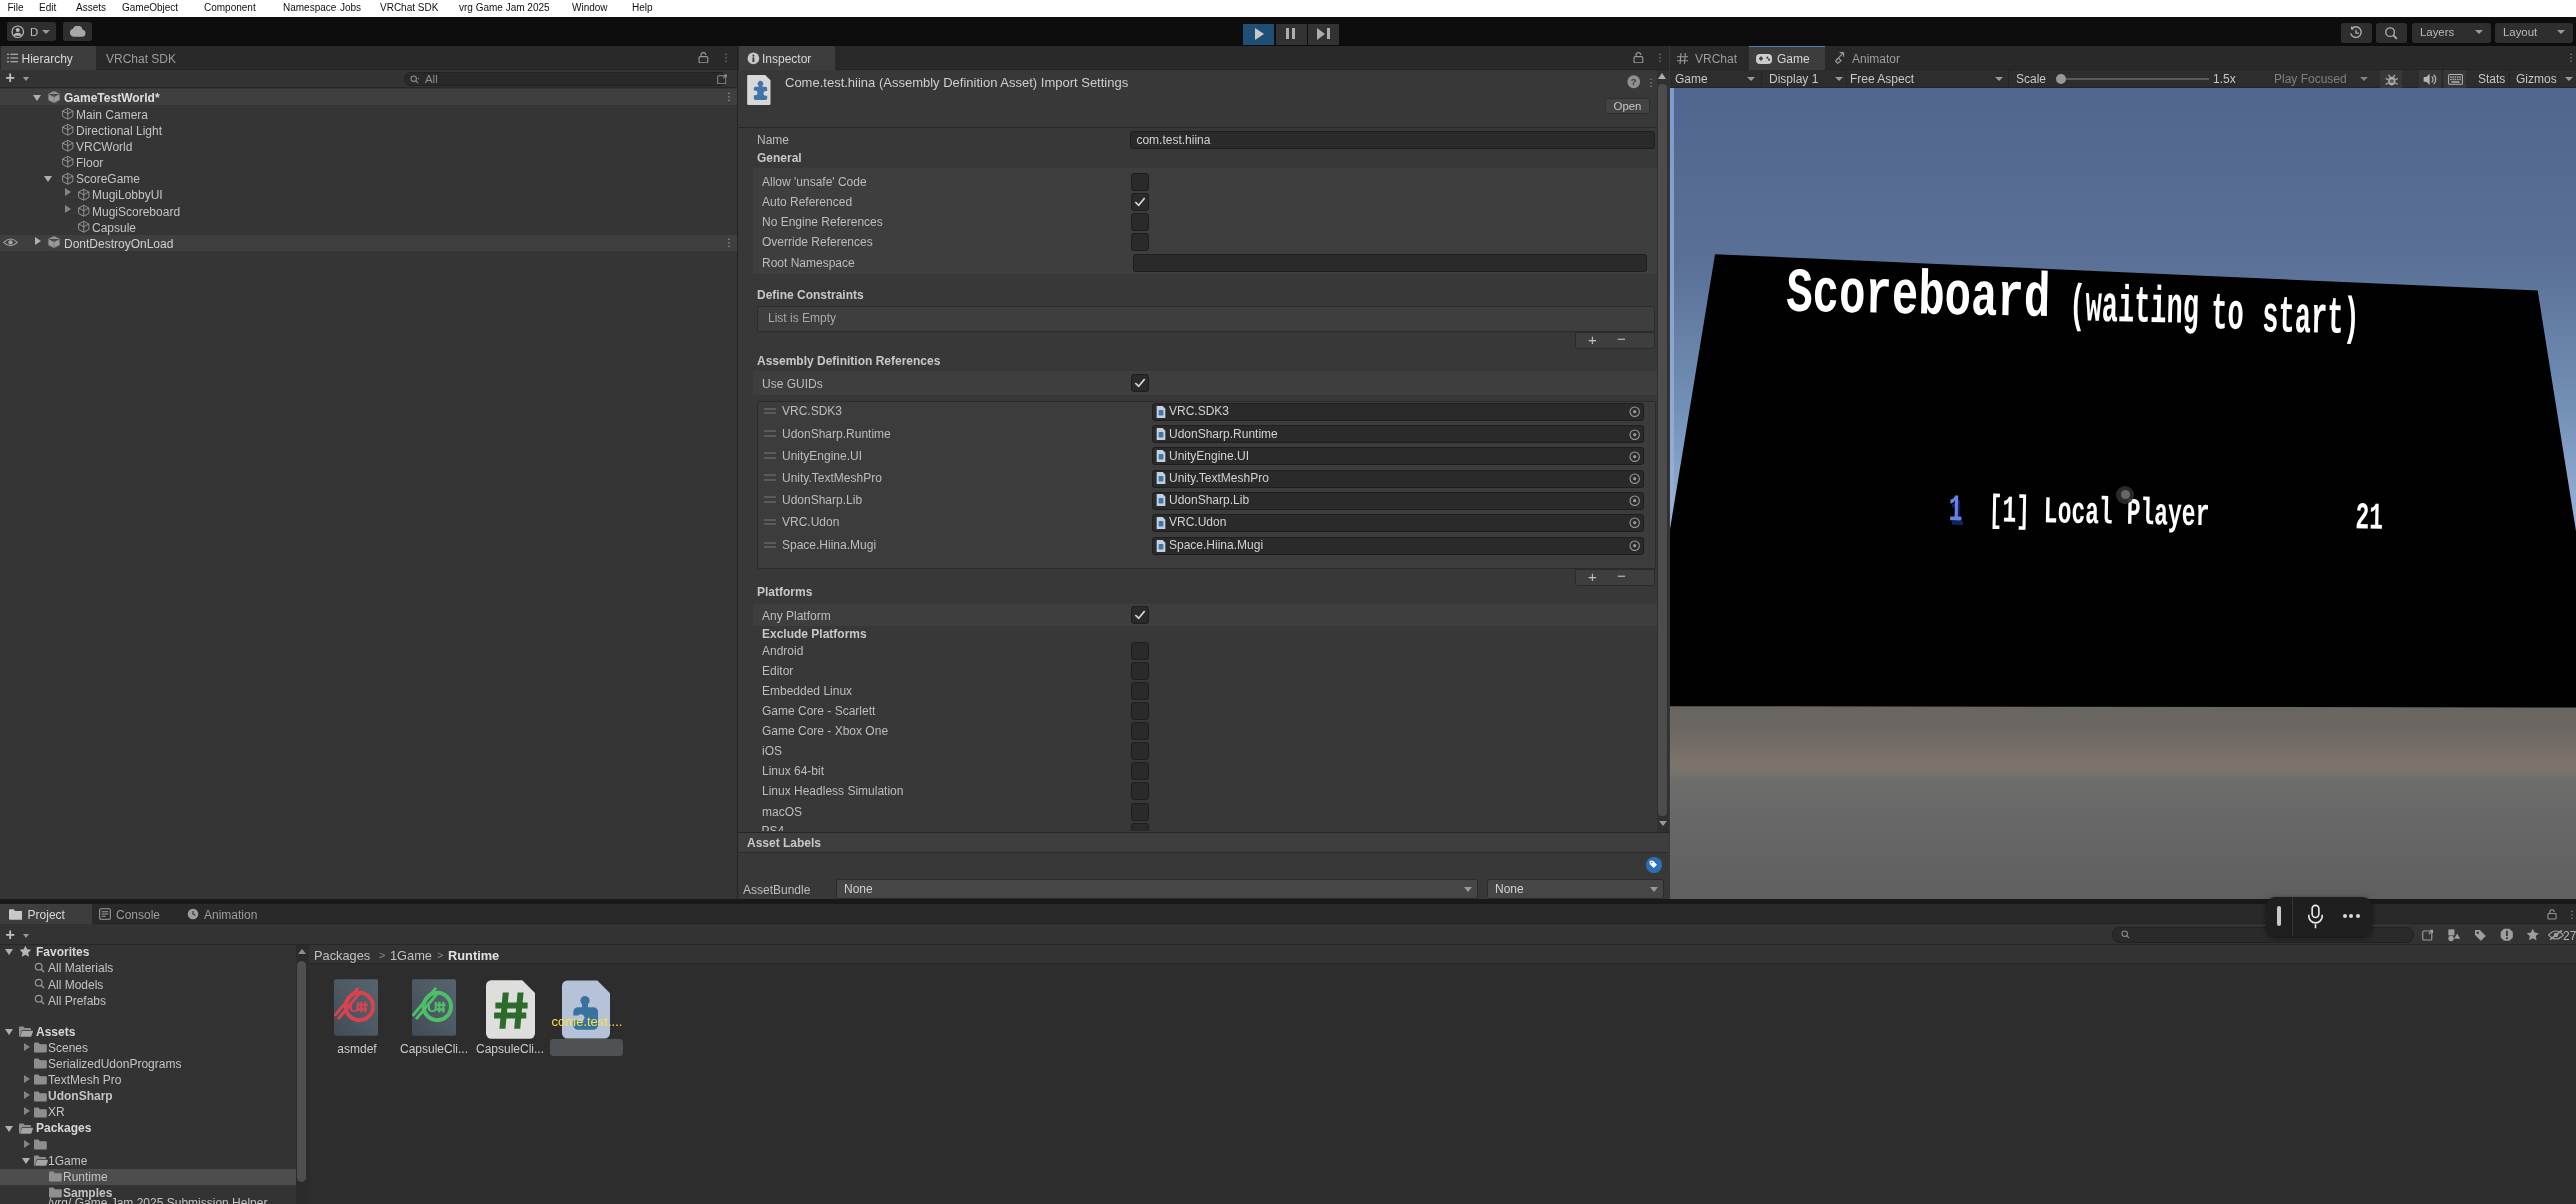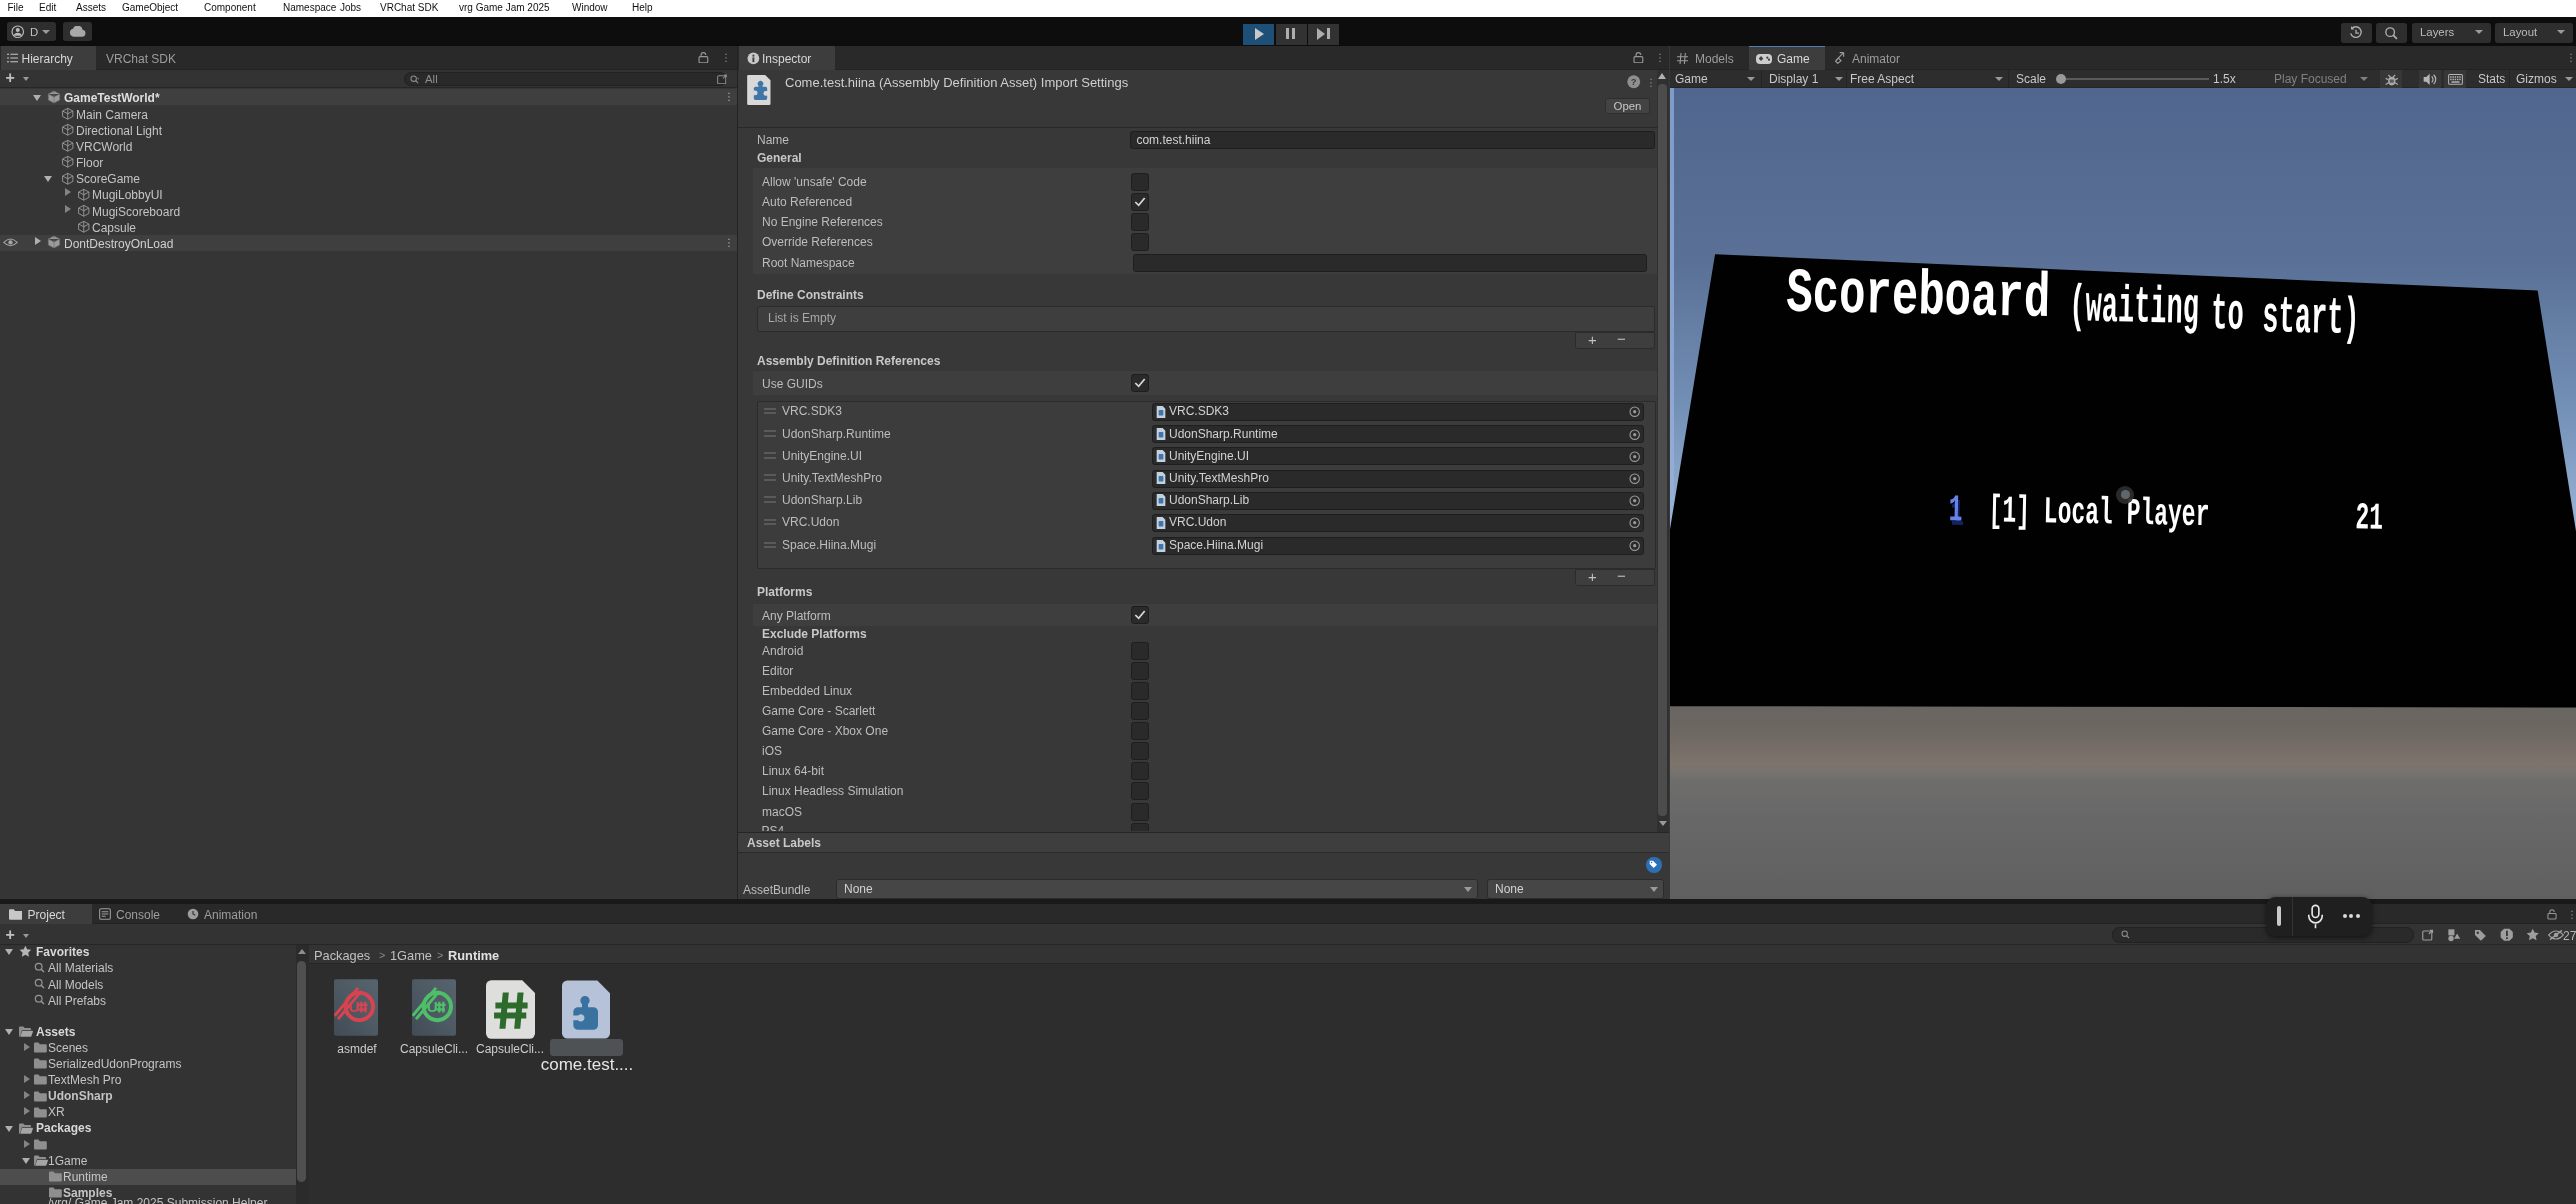--- a/index.html
+++ b/index.html
@@ -391,21 +391,21 @@
   <div class="abs" style="left:1650px;top:887px;width:0;height:0;border-left:4.7px solid transparent;border-right:4.7px solid transparent;border-top:5.4px solid #9a9a9a"></div>
 </div>
 
 <div id="gamepanel">
 
   <div class="abs tabstrip" style="left:1670px;top:46px;width:906px;height:24px"></div>
   <div class="abs tab-active" style="left:1749px;top:46px;width:76px;height:24px;border-top:1.3px solid #4f80b5"></div>
   <svg class="abs" style="left:1677px;top:53px" width="11.4" height="11.4" viewBox="0 0 17 17">
     <path d="M6 0 L4.5 17 M12.5 0 L11 17 M0 5.5 L17 5.5 M0 11.5 L17 11.5" stroke="#9d9d9d" stroke-width="1.6" fill="none"></path>
   </svg>
-  <span class="abs tab-label" style="left:1695px;top:52px;color:#9d9d9d">Models</span>
+  <span class="abs tab-label" style="left:1695px;top:52px;color:#9d9d9d">VRChat</span>
   <svg class="abs" style="left:1756px;top:54px" width="16" height="10" viewBox="0 0 24 15">
     <path d="M6 0 h12 a6 6 0 0 1 6 6 v3 a6 6 0 0 1 -6 6 h-12 a6 6 0 0 1 -6 -6 v-3 a6 6 0 0 1 6 -6 Z" fill="#cdcdcd"></path>
     <rect x="4.5" y="5.5" width="6" height="2.6" fill="#3d3d3d"></rect>
       <rect x="6.2" y="3.8" width="2.6" height="6" fill="#3d3d3d"></rect>
     <circle cx="17" cy="5.5" r="1.6" fill="#3d3d3d"></circle>
       <circle cx="19.5" cy="8.5" r="1.6" fill="#3d3d3d"></circle>
   </svg>
   <span class="abs tab-label" style="left:1777px;top:52px;color:#d8d8d8">Game</span>
   <svg class="abs" style="left:1835px;top:52px" width="12" height="12" viewBox="0 0 18 18">
     <path d="M1 13 L13 1 M13 1 v6 M13 1 h-6 M5 9 l4 4 L4 17 l-3 -3 Z" stroke="#9d9d9d" stroke-width="1.7" fill="none"></path>
@@ -677,21 +677,21 @@
 <svg class="abs" style="left:562px;top:980px" width="48" height="59" viewBox="0 0 72 87">
 <path d="M8 0 H53 L72 19 V79 a8 8 0 0 1 -8 8 H8 a8 8 0 0 1 -8 -8 V8 a8 8 0 0 1 8 -8 Z" fill="#b5c2d8"></path>
 </svg>
 <svg class="abs" style="left:562px;top:980px" width="48" height="59" viewBox="0 0 72 87">
 <path d="M30 40 v-4.5 a7 7 0 1 1 9 0 V40 h8 a7 7 0 0 1 7 7 v20 a7 7 0 0 1 -7 7 H24 a7 7 0 0 1 -7 -7 V59.5 h7 a5.5 5.5 0 1 0 0 -7 h-7 V47 a7 7 0 0 1 7 -7 Z" fill="#39719f"></path>
 </svg>
 <span class="abs" style="left:357px;top:1042px;transform:translateX(-50%);font-size:12px;color:#cccccc;white-space:nowrap">asmdef</span>
 <span class="abs" style="left:434px;top:1042px;transform:translateX(-50%);font-size:12px;color:#cccccc;white-space:nowrap">CapsuleCli...</span>
 <span class="abs" style="left:510px;top:1042px;transform:translateX(-50%);font-size:12px;color:#cccccc;white-space:nowrap">CapsuleCli...</span>
 <div class="abs" style="left:550px;top:1039px;width:73px;height:17px;background:#4e5254;border-radius:3.4px"></div>
-<span class="abs" style="left:587px;top:1055px;transform:translateX(-50%);font-size:17px;color:#e5e5e5;white-space:nowrap">come.test....</span>
+<span class="abs" style="left:587px;top:1014px;transform:translateX(-50%);font-size:13px;color:#fde047;white-space:nowrap">come.test....</span>
 </div>
 </div>
 
 <div id="overlays">
   <div class="abs" style="left:0;top:899px;width:2576px;height:4.7px;background:#191919"></div>
   <div class="abs" style="left:2266px;top:897px;width:106px;height:39px;background:#1f1f1f;border-radius:9.4px;box-shadow:0 1.3px 5.4px rgba(0,0,0,0.5)"></div>
   <div class="abs" style="left:2292px;top:897px;width:1.3px;height:39px;background:#333333"></div>
   <div class="abs" style="left:2277px;top:906px;width:4px;height:19.5px;background:#c9c9c9;border-radius:2px"></div>
   <svg class="abs" style="left:2306px;top:904px" width="19" height="25.6" viewBox="0 0 28 38">
     <rect x="9" y="2" width="10" height="18" rx="5" fill="none" stroke="#e8e8e8" stroke-width="2.4"></rect>

